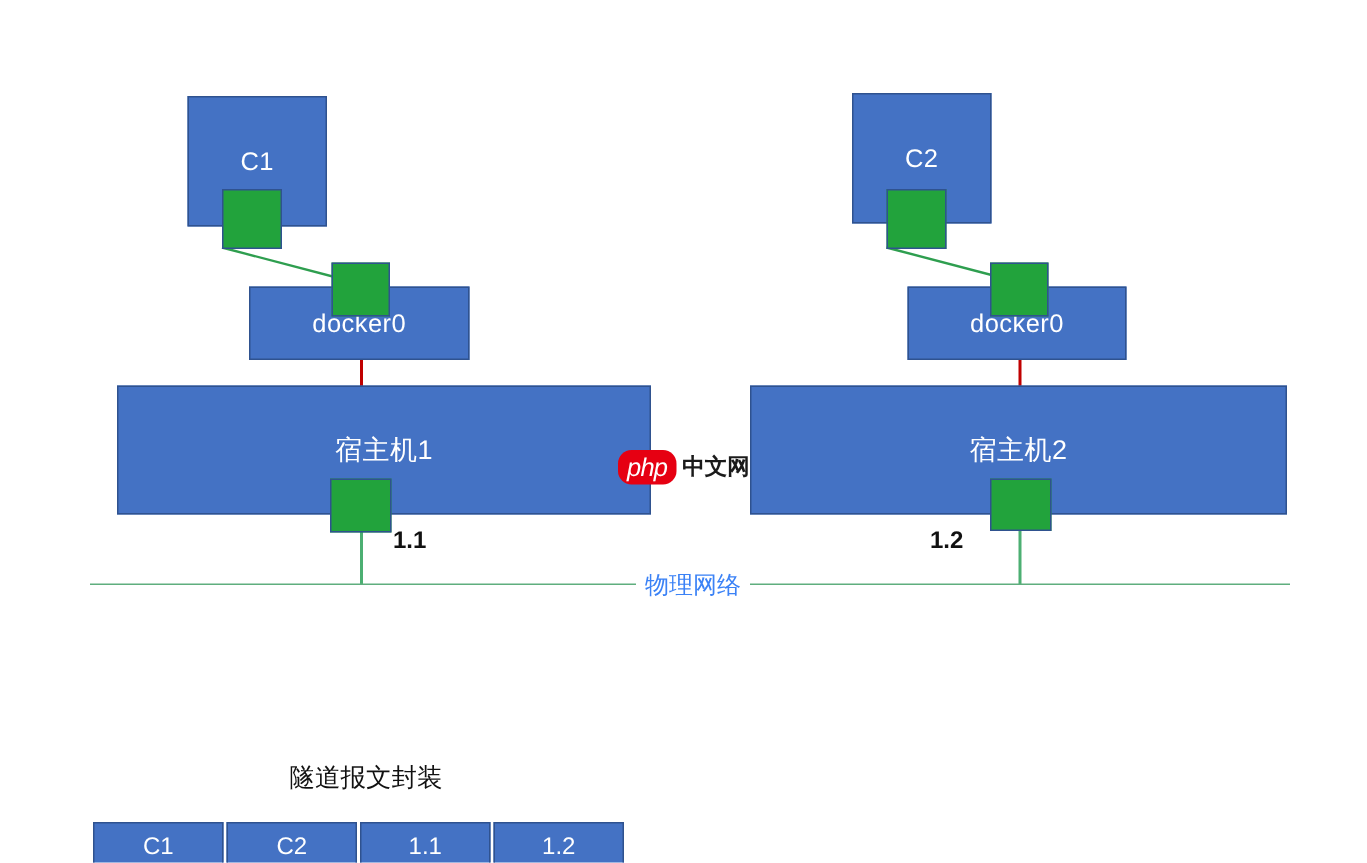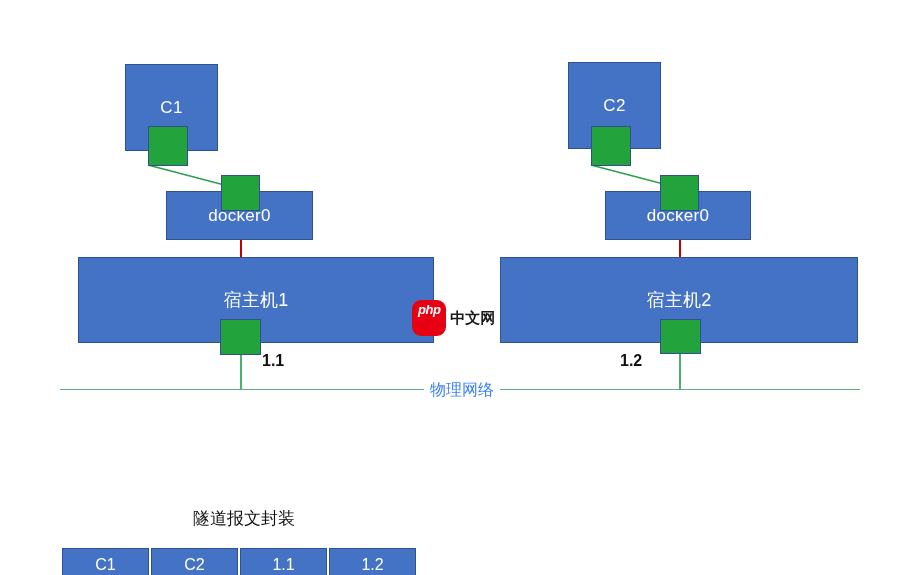--- a/index.html
+++ b/index.html
@@ -63,25 +63,25 @@
 
   
   .watermark {
     display: flex;
     align-items: center;
     gap: 4px;
   }
   .wm-badge {
     background: #e60012;
     color: #ffffff;
-    font-size: 13px;
-    font-weight: bold;
+    font-size: 17px;
+    font-weight: normal;
     font-style: italic;
     line-height: 1;
-    padding: 3px 6px 20px;
+    padding: 3px 6px 3px;
     border-radius: 9px;
     letter-spacing: -0.5px;
   }
   .wm-text {
     color: #1a1a1a;
     font-size: 15px;
     font-weight: 700;
     letter-spacing: 0px;
     white-space: nowrap;
     text-align: center;

